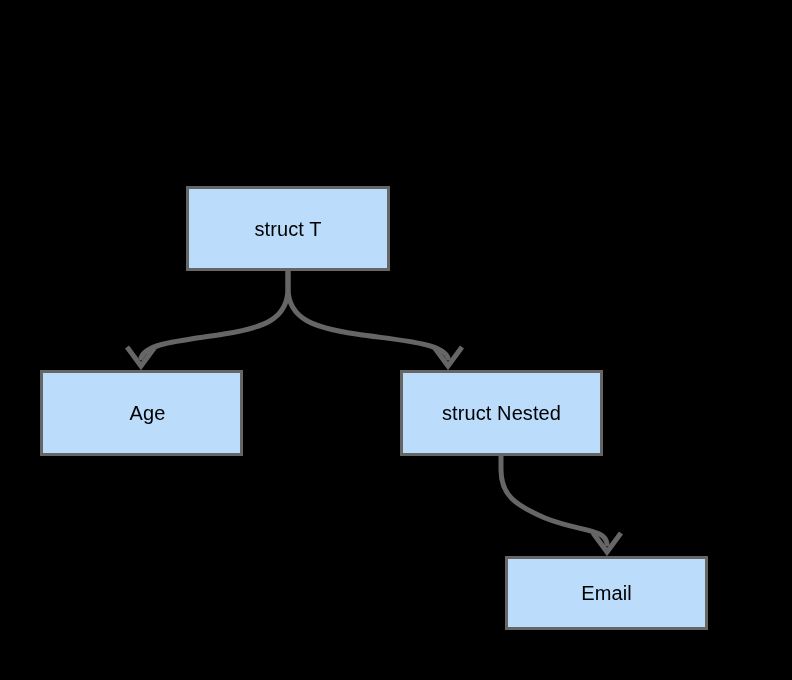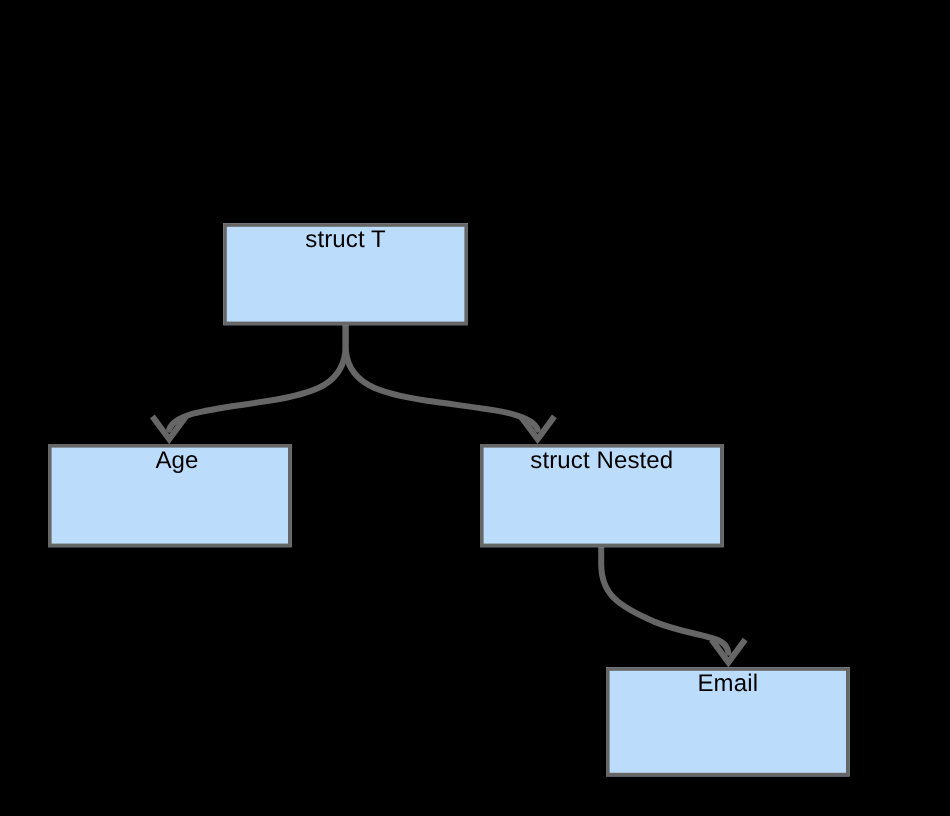--- a/index.html
+++ b/index.html
@@ -25,37 +25,37 @@
     top: 0;
     width: 792px;
     height: 680px;
   }
   .node {
     position: absolute;
     box-sizing: border-box;
     background: #bbdcfb;
     border: 3px solid #666666;
     display: flex;
-    align-items: flex-start;
+    align-items: center;
     justify-content: center;
   }
   .node-label {
     color: #000000;
     font-family: "Liberation Sans", sans-serif;
     font-size: 20px;
     line-height: 22px;
     font-weight: 400;
     text-align: center;
     white-space: nowrap;
     letter-spacing: 0.1px;
   }
   #node-struct-t   { left: 186px; top: 186px; width: 204px; height: 85px; }
   #node-age        { left: 40px;  top: 370px; width: 203px; height: 86px; padding-left: 12px; }
   #node-nested     { left: 400px; top: 370px; width: 203px; height: 86px; }
-  #node-email      { left: 505px; top: 556px; width: 203px; height: 91px; }
+  #node-email      { left: 505px; top: 556px; width: 203px; height: 74px; }
 </style>
 </head>
 <body>
 
 <div id="diagram-canvas">
 
   <svg id="edge-layer" viewBox="0 0 792 680" width="792" height="680" xmlns="http://www.w3.org/2000/svg">
 
     <g>
       <path d="M 288,271 L 288,288 C 288,320 262,328 224,334 C 180,341 146,343 141,358" fill="none" stroke="#666666" stroke-width="5" stroke-linecap="round" stroke-linejoin="round"></path>

